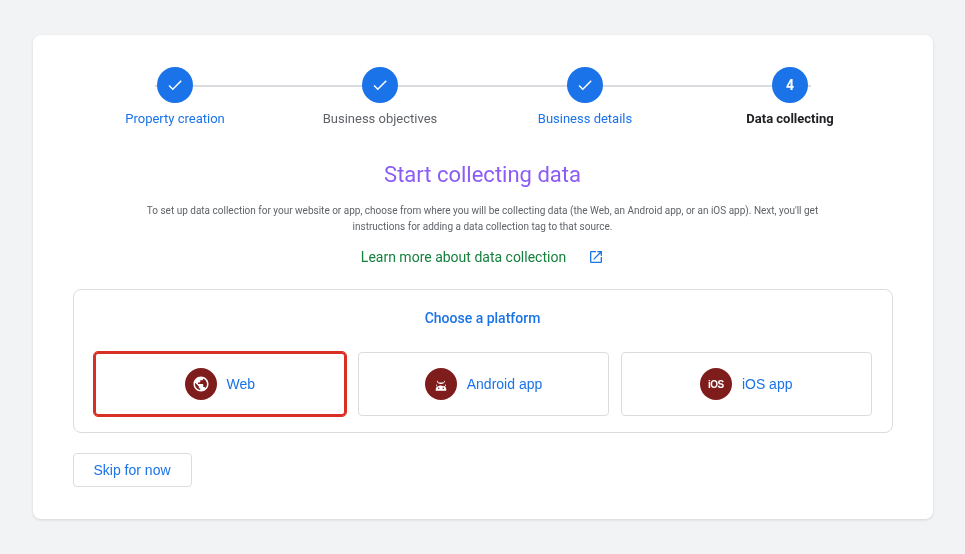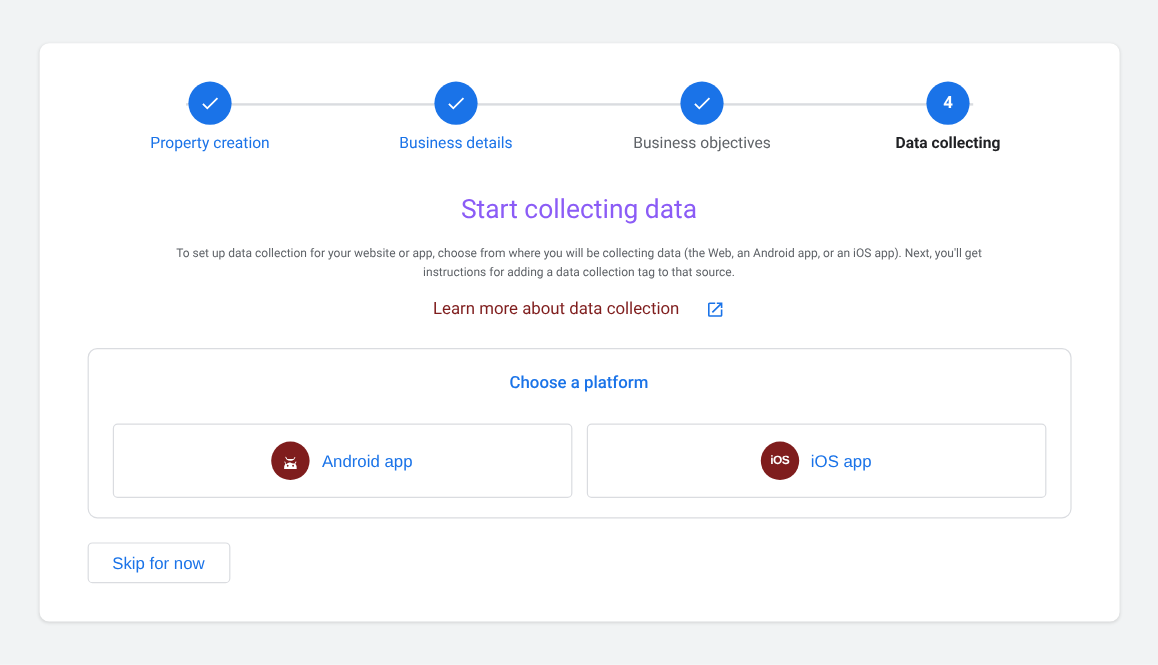--- a/index.html
+++ b/index.html
@@ -91,21 +91,21 @@
       text-align: center;
       max-width: 700px;
       margin: 0 auto 14px auto;
       line-height: 1.6;
     }
     .learn-link {
       display: flex;
       align-items: center;
       justify-content: center;
       gap: 22px;
-      color: #7f1d1d;
+      color: #15803d;
       font-size: 14px;
       text-decoration: none;
       margin-bottom: 24px;
       cursor: pointer;
     }
     .external-icon {
       width: 16px;
       height: 16px;
     }
     
@@ -191,30 +191,30 @@
       </div>
       <span class="step-label active">Property creation</span>
     </div>
 
     <div class="step">
       <div class="step-circle">
         <svg class="check-icon" viewBox="0 0 24 24" fill="white">
           <path d="M9 16.17L4.83 12l-1.42 1.41L9 19 21 7l-1.41-1.41L9 16.17z"></path>
         </svg>
       </div>
-      <span class="step-label active">Business details</span>
+      <span class="step-label">Business objectives</span>
     </div>
 
     <div class="step">
       <div class="step-circle">
         <svg class="check-icon" viewBox="0 0 24 24" fill="white">
           <path d="M9 16.17L4.83 12l-1.42 1.41L9 19 21 7l-1.41-1.41L9 16.17z"></path>
         </svg>
       </div>
-      <span class="step-label">Business objectives</span>
+      <span class="step-label active">Business details</span>
     </div>
 
     <div class="step">
       <div class="step-circle number">
         <span>4</span>
       </div>
       <span class="step-label bold">Data collecting</span>
     </div>
   </div>
 
@@ -230,20 +230,28 @@
     <svg class="external-icon" viewBox="0 0 24 24" fill="#1a73e8">
       <path d="M19 19H5V5h7V3H5a2 2 0 00-2 2v14a2 2 0 002 2h14a2 2 0 002-2v-7h-2v7zM14 3v2h3.59l-9.83 9.83 1.41 1.41L19 6.41V10h2V3h-7z"></path>
     </svg>
   </a>
 
   
   <div class="platform-box">
     <div class="platform-label">Choose a platform</div>
     <div class="platform-options">
 
+      <button class="platform-btn selected">
+        <div class="platform-icon-circle">
+          <svg width="18" height="18" viewBox="0 0 24 24" fill="white">
+            <path d="M12 2C6.48 2 2 6.48 2 12s4.48 10 10 10 10-4.48 10-10S17.52 2 12 2zm-1 17.93c-3.95-.49-7-3.85-7-7.93 0-.62.08-1.21.21-1.79L9 15v1c0 1.1.9 2 2 2v1.93zm6.9-2.54c-.26-.81-1-1.39-1.9-1.39h-1v-3c0-.55-.45-1-1-1H8v-2h2c.55 0 1-.45 1-1V7h2c1.1 0 2-.9 2-2v-.41c2.93 1.19 5 4.06 5 7.41 0 2.08-.8 3.97-2.1 5.39z"></path>
+          </svg>
+        </div>
+        <span>Web</span>
+      </button>
 
       <button class="platform-btn">
         <div class="platform-icon-circle">
           <svg width="18" height="18" viewBox="0 0 24 24" fill="white">
             <path d="M17.523 15.341l1.057-1.83a.5.5 0 00-.866-.5l-1.07 1.852A6.983 6.983 0 0112 14c-1.8 0-3.44.68-4.644 1.863L6.286 13.01a.5.5 0 00-.866.5l1.057 1.83A6.994 6.994 0 005 21h14a6.994 6.994 0 00-1.477-5.659zM9 18.5a1 1 0 110-2 1 1 0 010 2zm6 0a1 1 0 110-2 1 1 0 010 2zM8.586 10l-1.28-2.217a.5.5 0 10-.866.5L7.7 10.5A7.037 7.037 0 0012 12c1.556 0 2.995-.506 4.157-1.356l1.257-2.177a.5.5 0 00-.866-.5L15.414 10H8.586z"></path>
           </svg>
         </div>
         <span>Android app</span>
       </button>
 

